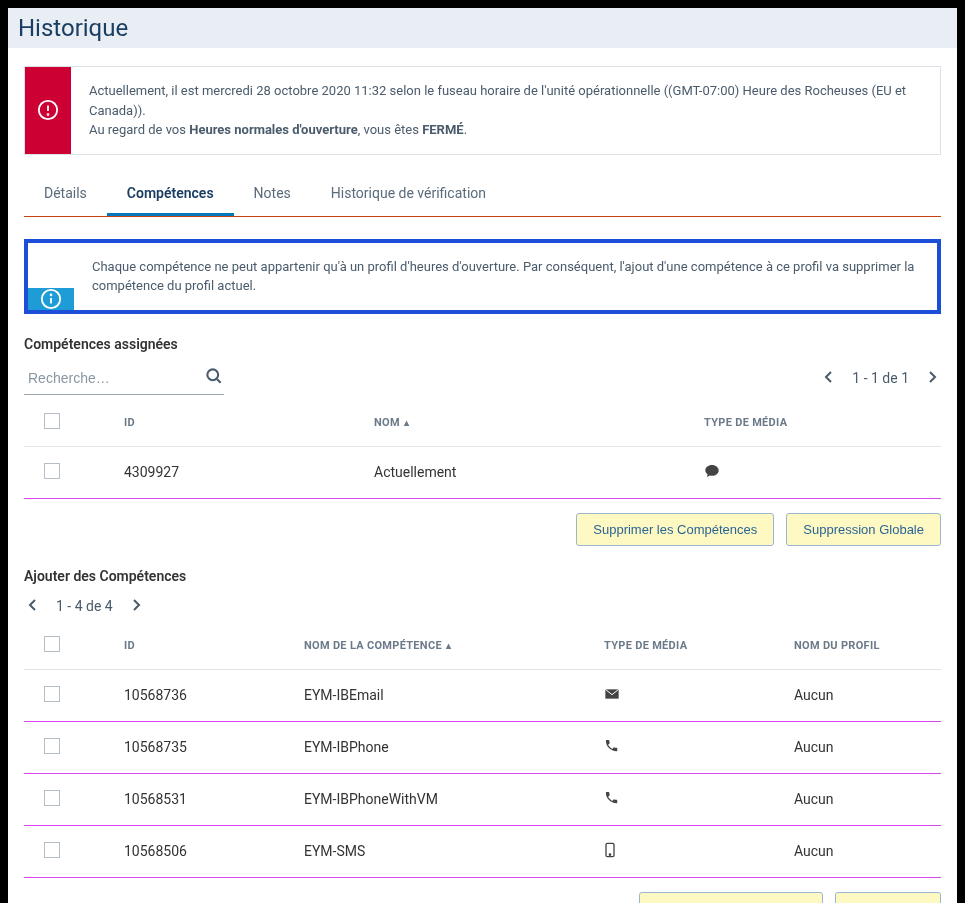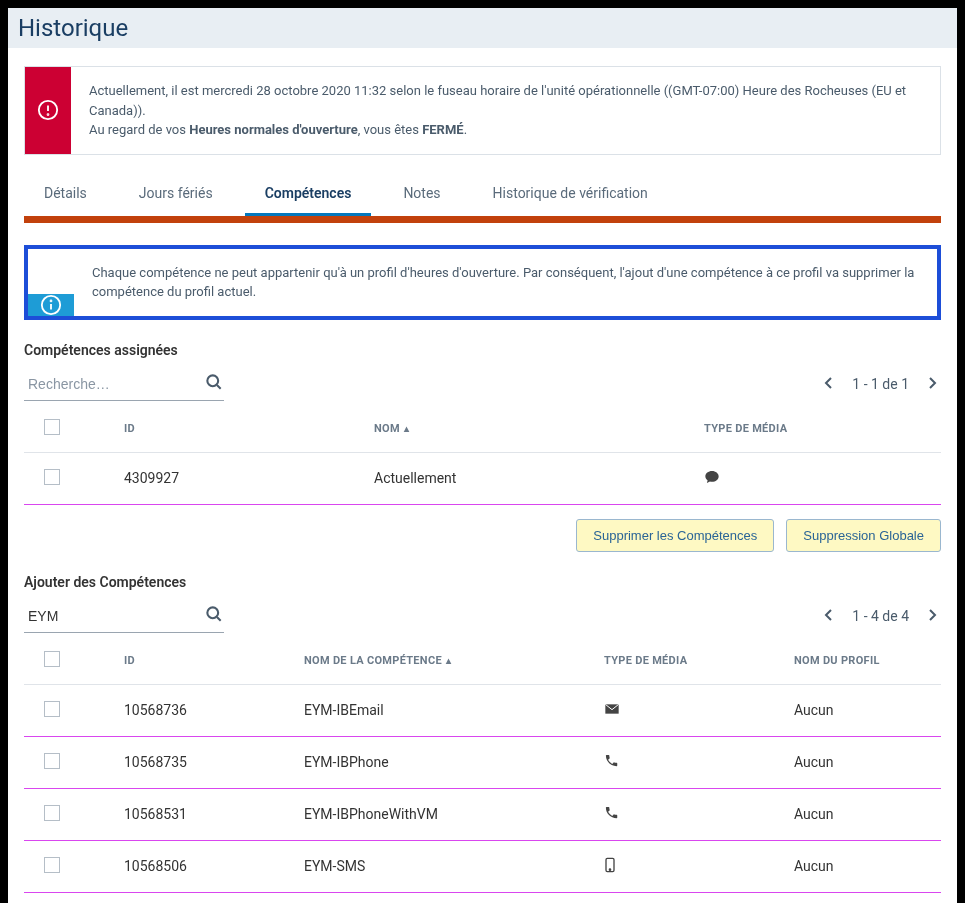--- a/index.html
+++ b/index.html
@@ -41,22 +41,22 @@
   }
   .alert-icon-box svg { stroke: #fff; }
   .alert-text {
     padding: 14px 18px;
     font-size: 13px;
     color: #4a5b6b;
     line-height: 1.5;
   }
   .tabs {
     display: flex;
-    border-bottom: 7px solid #c2410c;
-    gap: 12px;
+    border-bottom: 1px solid #c2410c;
+    gap: 0;
   }
   .tab {
     padding: 12px 20px;
     font-size: 14px;
     color: #5a6b7b;
     cursor: pointer;
     border-bottom: 3px solid transparent;
   }
   .tab.active {
     color: #1a3e63;
@@ -197,21 +197,20 @@
         </svg>
       </div>
       <div class="alert-text">
         <span>Actuellement, il est mercredi 28 octobre 2020 11:32 selon le fuseau horaire de l'unité opérationnelle ((GMT-07:00) Heure des Rocheuses (EU et Canada)).</span><br>
         <span>Au regard de vos </span><strong>Heures normales d'ouverture</strong><span>, vous êtes </span><strong>FERMÉ</strong><span>.</span>
       </div>
     </div>
 
     <div class="tabs">
       <div class="tab">Détails</div>
-      <div class="tab">Jours fériés</div>
       <div class="tab active">Compétences</div>
       <div class="tab">Notes</div>
       <div class="tab">Historique de vérification</div>
     </div>
 
     <div class="info-box">
       <div class="info-icon-box">
         <svg width="22" height="22" viewBox="0 0 24 24" fill="none" stroke="#fff" stroke-width="2">
           <circle cx="12" cy="12" r="10"></circle>
             <line x1="12" y1="11" x2="12" y2="17"></line>
@@ -278,29 +277,20 @@
     </table>
 
     <div class="btn-row">
       <button class="btn">Supprimer les Compétences</button>
       <button class="btn">Suppression Globale</button>
     </div>
 
     <div class="section-title">Ajouter des Compétences</div>
 
     <div class="table-toolbar">
-      <div class="search-wrap">
-        <input class="search-input" value="EYM" style="">
-        <span class="search-icon">
-          <svg width="20" height="20" viewBox="0 0 24 24" fill="none" stroke="currentColor" stroke-width="2.5">
-            <circle cx="10.5" cy="10.5" r="6.5"></circle>
-              <line x1="20" y1="20" x2="15.5" y2="15.5"></line>
-          </svg>
-        </span>
-      </div>
       <div class="pager">
         <span class="pager-chevron">
           <svg width="10" height="12" viewBox="0 0 8 12" fill="none" stroke="currentColor" stroke-width="2">
               <path d="M6 1 L1 6 L6 11"></path>
             </svg>
         </span>
         <span>1 - 4 de 4</span>
         <span class="pager-chevron">
           <svg width="10" height="12" viewBox="0 0 8 12" fill="none" stroke="currentColor" stroke-width="2">
               <path d="M2 1 L7 6 L2 11"></path>

